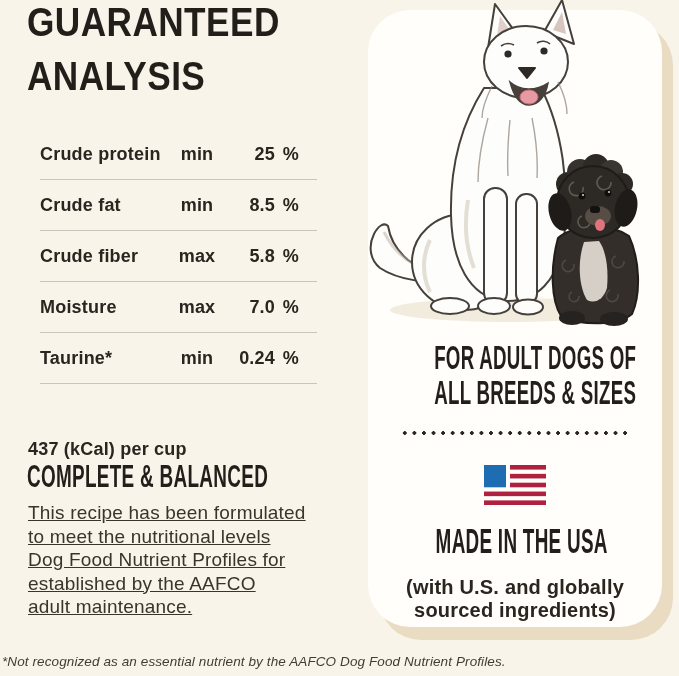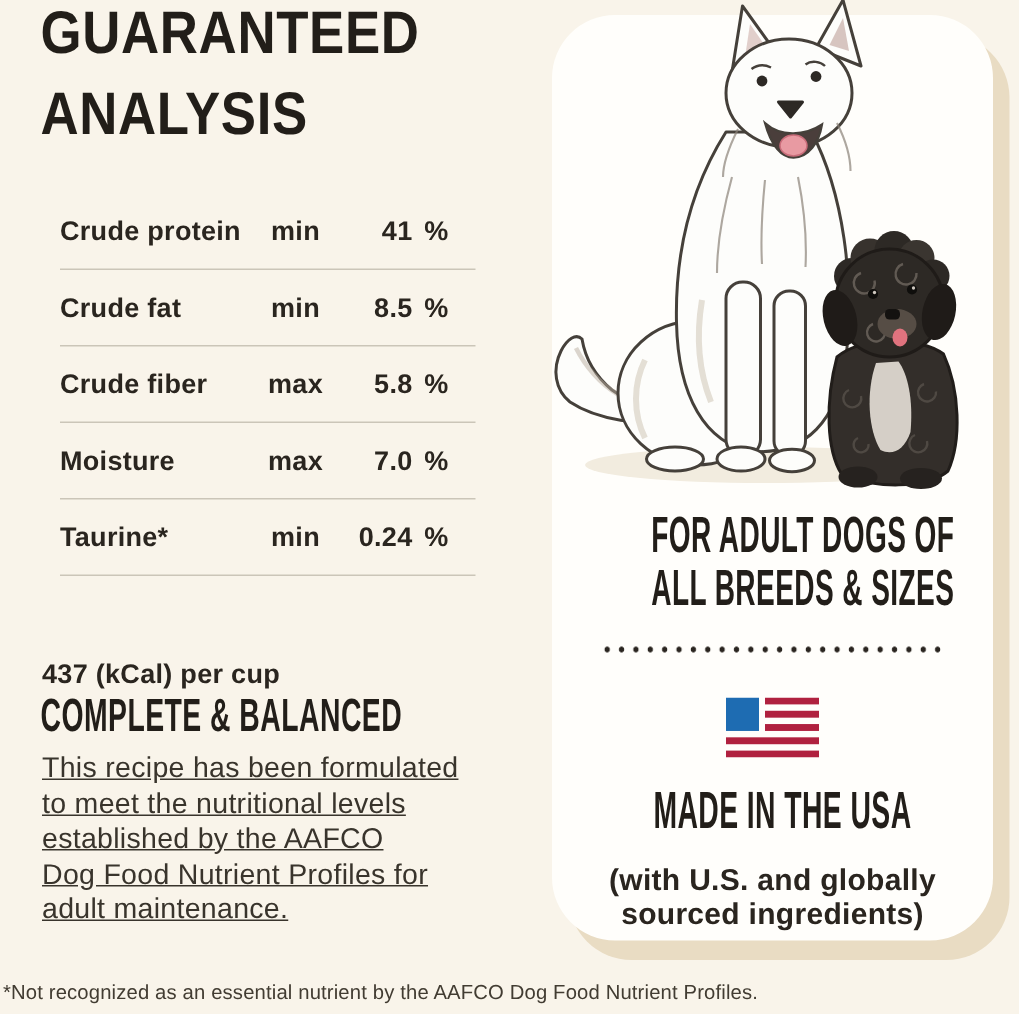--- a/index.html
+++ b/index.html
@@ -44,21 +44,21 @@
     transform:scaleX(.61);transform-origin:left top;
   }
   .cb-body{
     position:absolute;left:28px;top:501px;
     font-size:19px;line-height:23.5px;font-weight:400;
     color:var(--body_text,#39342c);letter-spacing:.2px;text-decoration:underline;
   }
   .cb-body div{white-space:nowrap;}
   .footnote{
     position:absolute;left:2px;top:654px;
-    font-size:13.5px;color:#423c32;letter-spacing:.1px;white-space:nowrap;
+    font-size:13.5px;color:#423c32;letter-spacing:.1px;white-space:nowrap;font-style:italic;
   }
   
   .card{
     position:absolute;left:368px;top:10px;width:294px;height:617px;
     background:var(--card_bg,#fffefb);
     border-radius:42px;
     box-shadow:11px 13px 0 var(--card_shadow,#e9dcc3);
   }
   .illustration{
     position:absolute;left:-8px;top:-10px;width:300px;height:330px;
@@ -98,21 +98,21 @@
 
   <div class="ga-title">
     <div>GUARANTEED</div>
     <div>ANALYSIS</div>
   </div>
 
   <div class="ga-table">
     <div class="ga-row">
       <span class="label">Crude protein</span>
       <span class="basis">min</span>
-      <span class="value">41</span>
+      <span class="value">25</span>
       <span class="unit">%</span>
     </div>
     <div class="ga-row">
       <span class="label">Crude fat</span>
       <span class="basis">min</span>
       <span class="value">8.5</span>
       <span class="unit">%</span>
     </div>
     <div class="ga-row">
       <span class="label">Crude fiber</span>
@@ -133,22 +133,22 @@
       <span class="unit">%</span>
     </div>
   </div>
 
   <div class="kcal">437 (kCal) per cup</div>
 
   <div class="cb-title">COMPLETE &amp; BALANCED</div>
   <div class="cb-body">
     <div>This recipe has been formulated</div>
     <div>to meet the nutritional levels</div>
+    <div>Dog Food Nutrient Profiles for</div>
     <div>established by the AAFCO</div>
-    <div>Dog Food Nutrient Profiles for</div>
     <div>adult maintenance.</div>
   </div>
 
   <div class="card">
 
     <svg class="illustration" viewBox="0 0 300 330" xmlns="http://www.w3.org/2000/svg">
 
       <ellipse cx="150" cy="310" rx="120" ry="12" fill="#f2ecdf"></ellipse>
 
       <path d="M92,281 C68,284 38,280 20,268 C10,260 8,246 14,234 C18,226 24,222 28,226

